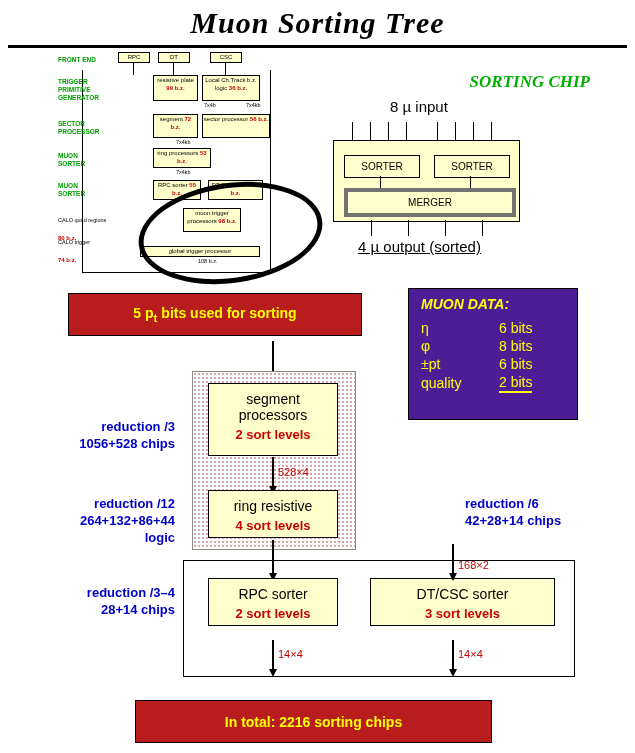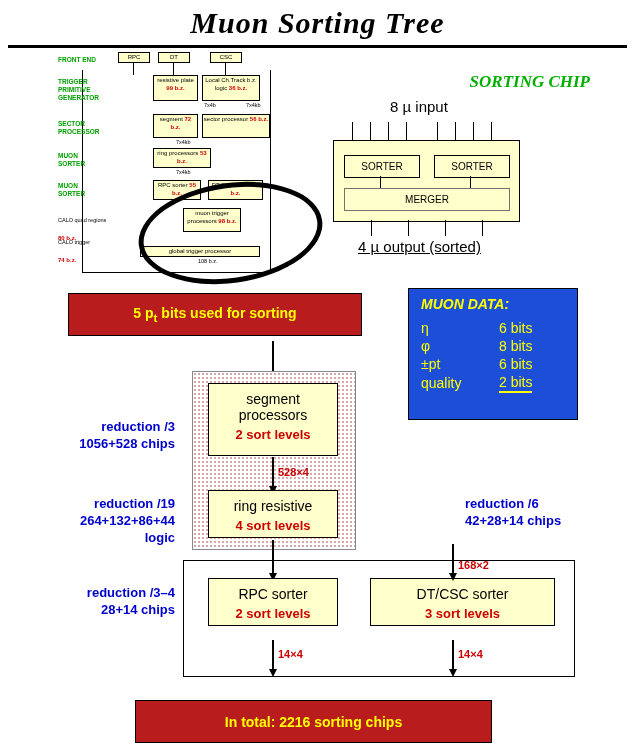--- a/index.html
+++ b/index.html
@@ -76,41 +76,41 @@
     left:333px;top:140px;width:185px;height:80px;
     background:#ffffcc;border:1px solid #000;
   }
   .sorter{
     position:absolute;top:14px;width:74px;height:21px;
     background:#ffffcc;border:1px solid #000;
     font-size:10px;text-align:center;line-height:21px;color:#000;
   }
   #merger{
     position:absolute;left:10px;top:47px;width:164px;height:21px;
-    background:#ffffcc;border:1px solid #737373;
+    background:#ffffcc;border:4px solid #737373;
     font-size:10px;text-align:center;line-height:21px;color:#000;
   }
   .vline{position:absolute;width:1px;background:#000;}
   
   .banner{
     background:#b91c1c;border:1px solid #000;
     color:#ffff00;font-weight:bold;
     display:flex;align-items:center;justify-content:center;
     text-align:center;
   }
   #banner-top{
     left:68px;top:293px;width:292px;height:41px;font-size:14px;
   }
   #banner-bottom{
     left:135px;top:700px;width:355px;height:41px;font-size:14px;
   }
   
   #muondata{
     left:408px;top:288px;width:168px;height:130px;
-    background:#1d4ed8;border:1px solid #000;
+    background:#4c1d95;border:1px solid #000;
     color:#ffff00;
   }
   #muondata .hdr{
     position:absolute;left:12px;top:7px;
     font-style:italic;font-weight:bold;font-size:14px;
   }
   #muondata table{
     position:absolute;left:12px;top:30px;
     border-collapse:collapse;font-size:14px;color:#ffff00;
   }
@@ -138,21 +138,21 @@
   }
   #box-seg{left:208px;top:383px;width:130px;height:73px;}
   #box-ring{left:208px;top:490px;width:130px;height:48px;}
   #outerframe{
     left:183px;top:560px;width:390px;height:115px;
     border:1px solid #000;
   }
   #box-rpc{left:208px;top:578px;width:130px;height:48px;}
   #box-dtcsc{left:370px;top:578px;width:185px;height:48px;}
   .redlabel{
-    position:absolute;color:#cc0000;font-weight:bold;font-size:11px;
+    position:absolute;color:#cc0000;font-weight:normal;font-size:11px;
   }
   .bluetext{
     position:absolute;color:#0000cc;font-weight:bold;font-size:13px;
     text-align:right;line-height:17px;
   }
   .bluetext.left{text-align:left;}
   .arrow{position:absolute;width:2px;background:#000;}
   .arrow:after{
     content:"";position:absolute;left:-3px;bottom:-7px;
     border-left:4px solid transparent;border-right:4px solid transparent;
@@ -343,21 +343,21 @@
 <div class="abs redlabel" style="left:278px;top:648px;">14×4</div>
 
 <div class="abs arrow" style="left:452px;top:640px;height:30px;"></div>
 <div class="abs redlabel" style="left:458px;top:648px;">14×4</div>
 
 <div class="abs bluetext" style="left:30px;top:418px;width:145px;">
   <span>reduction /3</span><br>
   <span>1056+528 chips</span>
 </div>
 <div class="abs bluetext" style="left:20px;top:495px;width:155px;">
-  <span>reduction /19</span><br>
+  <span>reduction /12</span><br>
   <span>264+132+86+44</span><br>
   <span>logic</span>
 </div>
 <div class="abs bluetext" style="left:25px;top:584px;width:150px;">
   <span>reduction /3–4</span><br>
   <span>28+14 chips</span>
 </div>
 <div class="abs bluetext left" style="left:465px;top:495px;width:160px;">
   <span>reduction /6</span><br>
   <span>42+28+14 chips</span>

